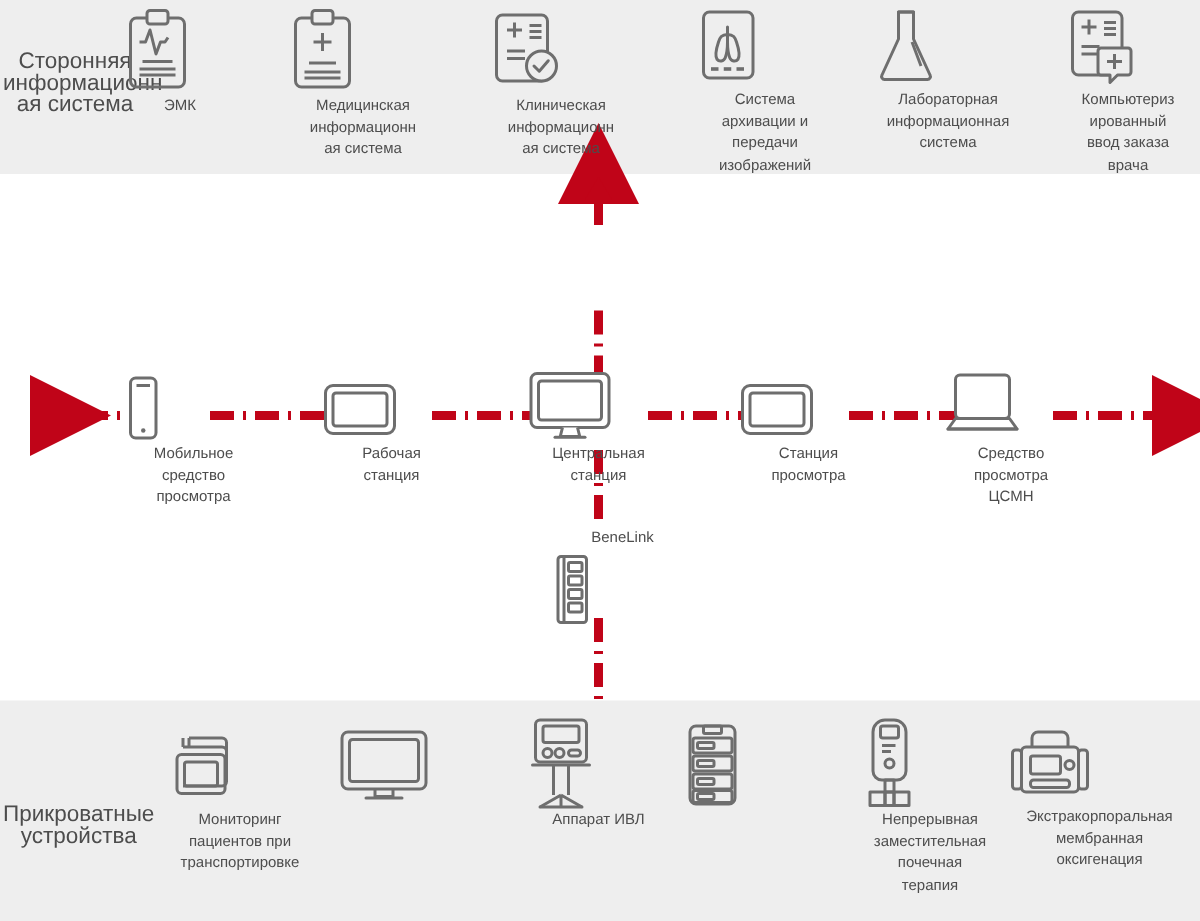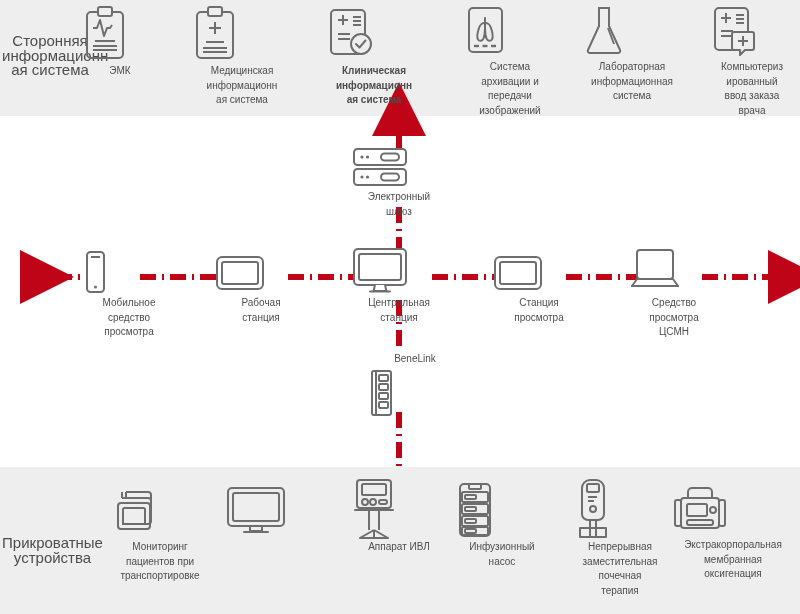--- a/index.html
+++ b/index.html
@@ -112,21 +112,21 @@
           <line x1="13" y1="42" x2="37" y2="42"></line>
           <line x1="13" y1="46" x2="37" y2="46"></line>
         </g>
       </svg>
     </span>
     <span class="cap">Медицинская
 информационн
 ая система</span>
   </div>
 
-  <div class="node" style="left:322px;top:6px;width:104px;font-weight:bold;">
+  <div class="node" style="left:322px;top:6px;width:104px;">
     <span class="icon">
       <svg width="54" height="58" viewBox="0 0 54 58">
         <g fill="none" stroke="#6e6e6e" stroke-width="2">
           <rect x="9" y="4" width="34" height="44" rx="4"></rect>
           <line x1="16" y1="14" x2="26" y2="14"></line>
           <line x1="21" y1="9" x2="21" y2="19"></line>
           <line x1="31" y1="11" x2="39" y2="11"></line>
           <line x1="31" y1="15" x2="39" y2="15"></line>
           <line x1="31" y1="19" x2="39" y2="19"></line>
           <line x1="16" y1="28" x2="28" y2="28"></line>
@@ -193,38 +193,20 @@
           <line x1="32" y1="37" x2="42" y2="37"></line>
         </g>
       </svg>
     </span>
     <span class="cap">Компьютериз
 ированный
 ввод заказа
 врача</span>
   </div>
 
-  <div class="node" style="left:349px;top:146px;width:100px;">
-    <span class="icon">
-      <svg width="62" height="44" viewBox="0 0 62 44">
-        <g fill="none" stroke="#6e6e6e" stroke-width="2">
-          <rect x="5" y="3" width="52" height="16" rx="3.5"></rect>
-          <circle cx="13" cy="11" r="1.6" fill="#6e6e6e" stroke="none"></circle>
-          <circle cx="18.5" cy="11" r="1.6" fill="#6e6e6e" stroke="none"></circle>
-          <rect x="32" y="7.5" width="18" height="7" rx="3.5"></rect>
-          <rect x="5" y="23" width="52" height="16" rx="3.5"></rect>
-          <circle cx="13" cy="31" r="1.6" fill="#6e6e6e" stroke="none"></circle>
-          <circle cx="18.5" cy="31" r="1.6" fill="#6e6e6e" stroke="none"></circle>
-          <rect x="32" y="27.5" width="18" height="7" rx="3.5"></rect>
-        </g>
-      </svg>
-    </span>
-    <span class="cap">Электронный
-шлюз</span>
-  </div>
 
   <div class="node" style="left:79px;top:250px;width:100px;">
     <span class="icon">
       <svg width="30" height="46" viewBox="0 0 30 46">
         <g fill="none" stroke="#6e6e6e" stroke-width="2">
           <rect x="8" y="2" width="17" height="40" rx="3.5" fill="#ffffff"></rect>
           <line x1="12" y1="7" x2="21" y2="7"></line>
           <circle cx="16.5" cy="37" r="1.5" fill="#6e6e6e" stroke="none"></circle>
         </g>
       </svg>
@@ -369,22 +351,20 @@
           <rect x="15" y="15" width="11" height="4" rx="1"></rect>
           <rect x="12" y="24" width="26" height="10" rx="1.5"></rect>
           <rect x="15" y="27" width="11" height="4" rx="1"></rect>
           <rect x="12" y="36" width="26" height="10" rx="1.5"></rect>
           <rect x="15" y="39" width="11" height="4" rx="1"></rect>
           <rect x="12" y="47" width="26" height="8" rx="1.5"></rect>
           <rect x="15" y="49" width="11" height="4" rx="1"></rect>
         </g>
       </svg>
     </span>
-    <span class="cap">Инфузионный
-насос</span>
   </div>
 
   <div class="node" style="left:566px;top:478px;width:108px;">
     <span class="icon">
       <svg width="54" height="62" viewBox="0 0 54 62">
         <g fill="none" stroke="#6e6e6e" stroke-width="2" stroke-linejoin="round">
           <path d="M16 10 a8 8 0 0 1 8 -8 h6 a8 8 0 0 1 8 8 v26 a6 6 0 0 1 -6 6 h-10 a6 6 0 0 1 -6 -6 Z"></path>
           <rect x="21" y="6" width="12" height="8" rx="1.5"></rect>
           <line x1="22" y1="19" x2="31" y2="19"></line>
           <line x1="22" y1="23" x2="28" y2="23"></line>

